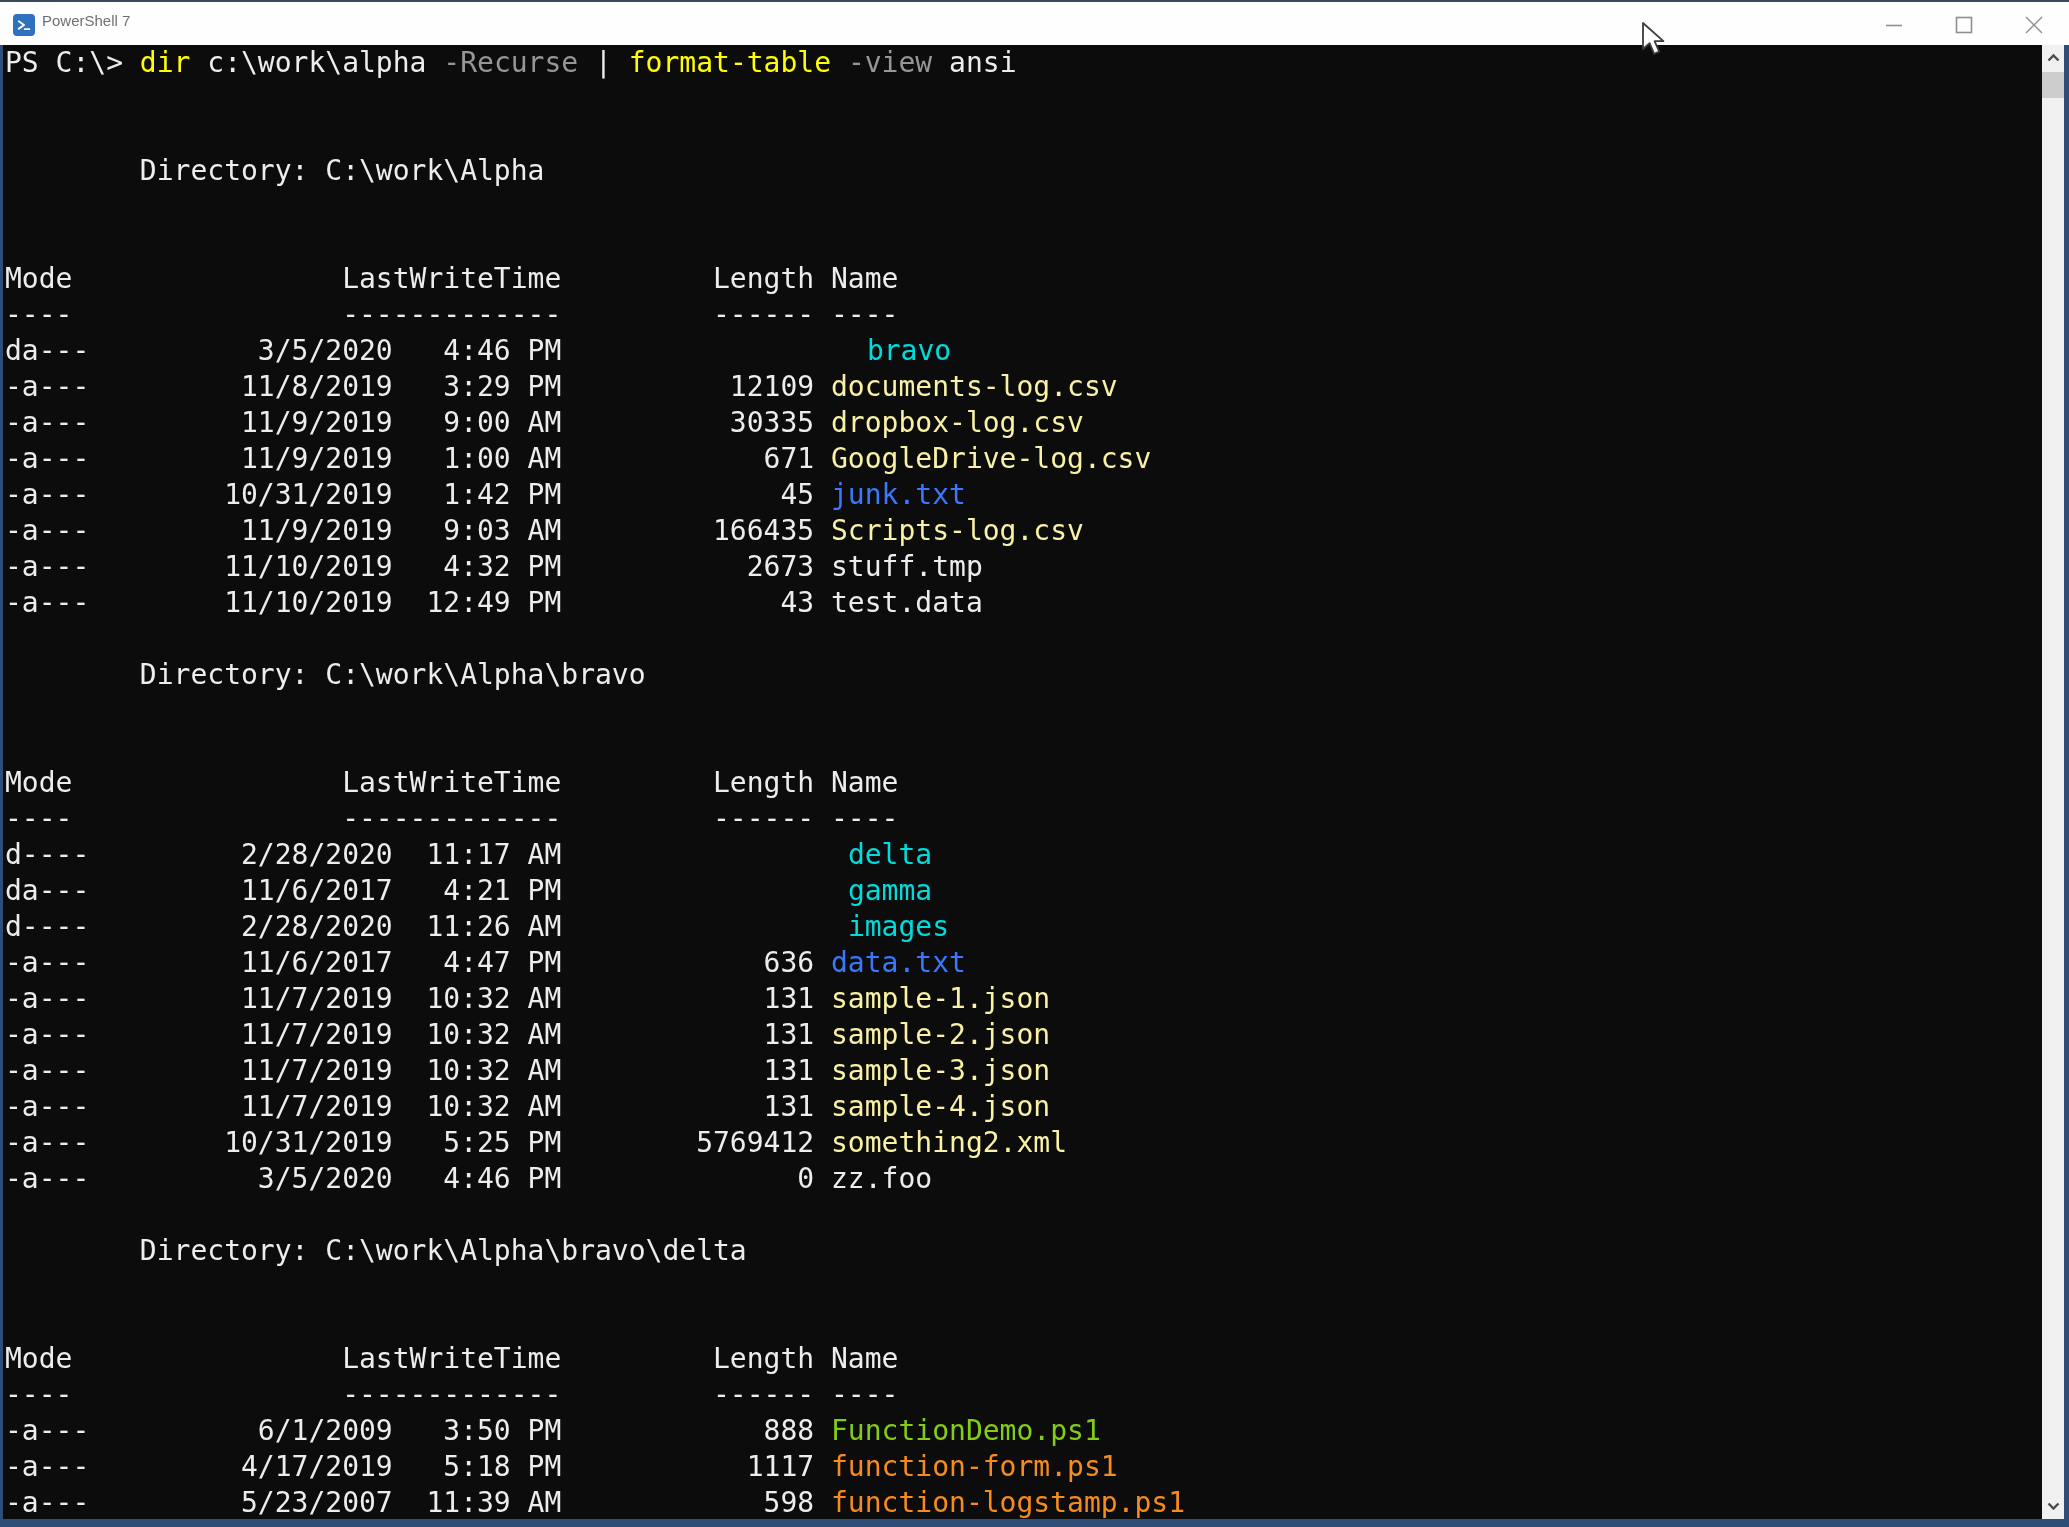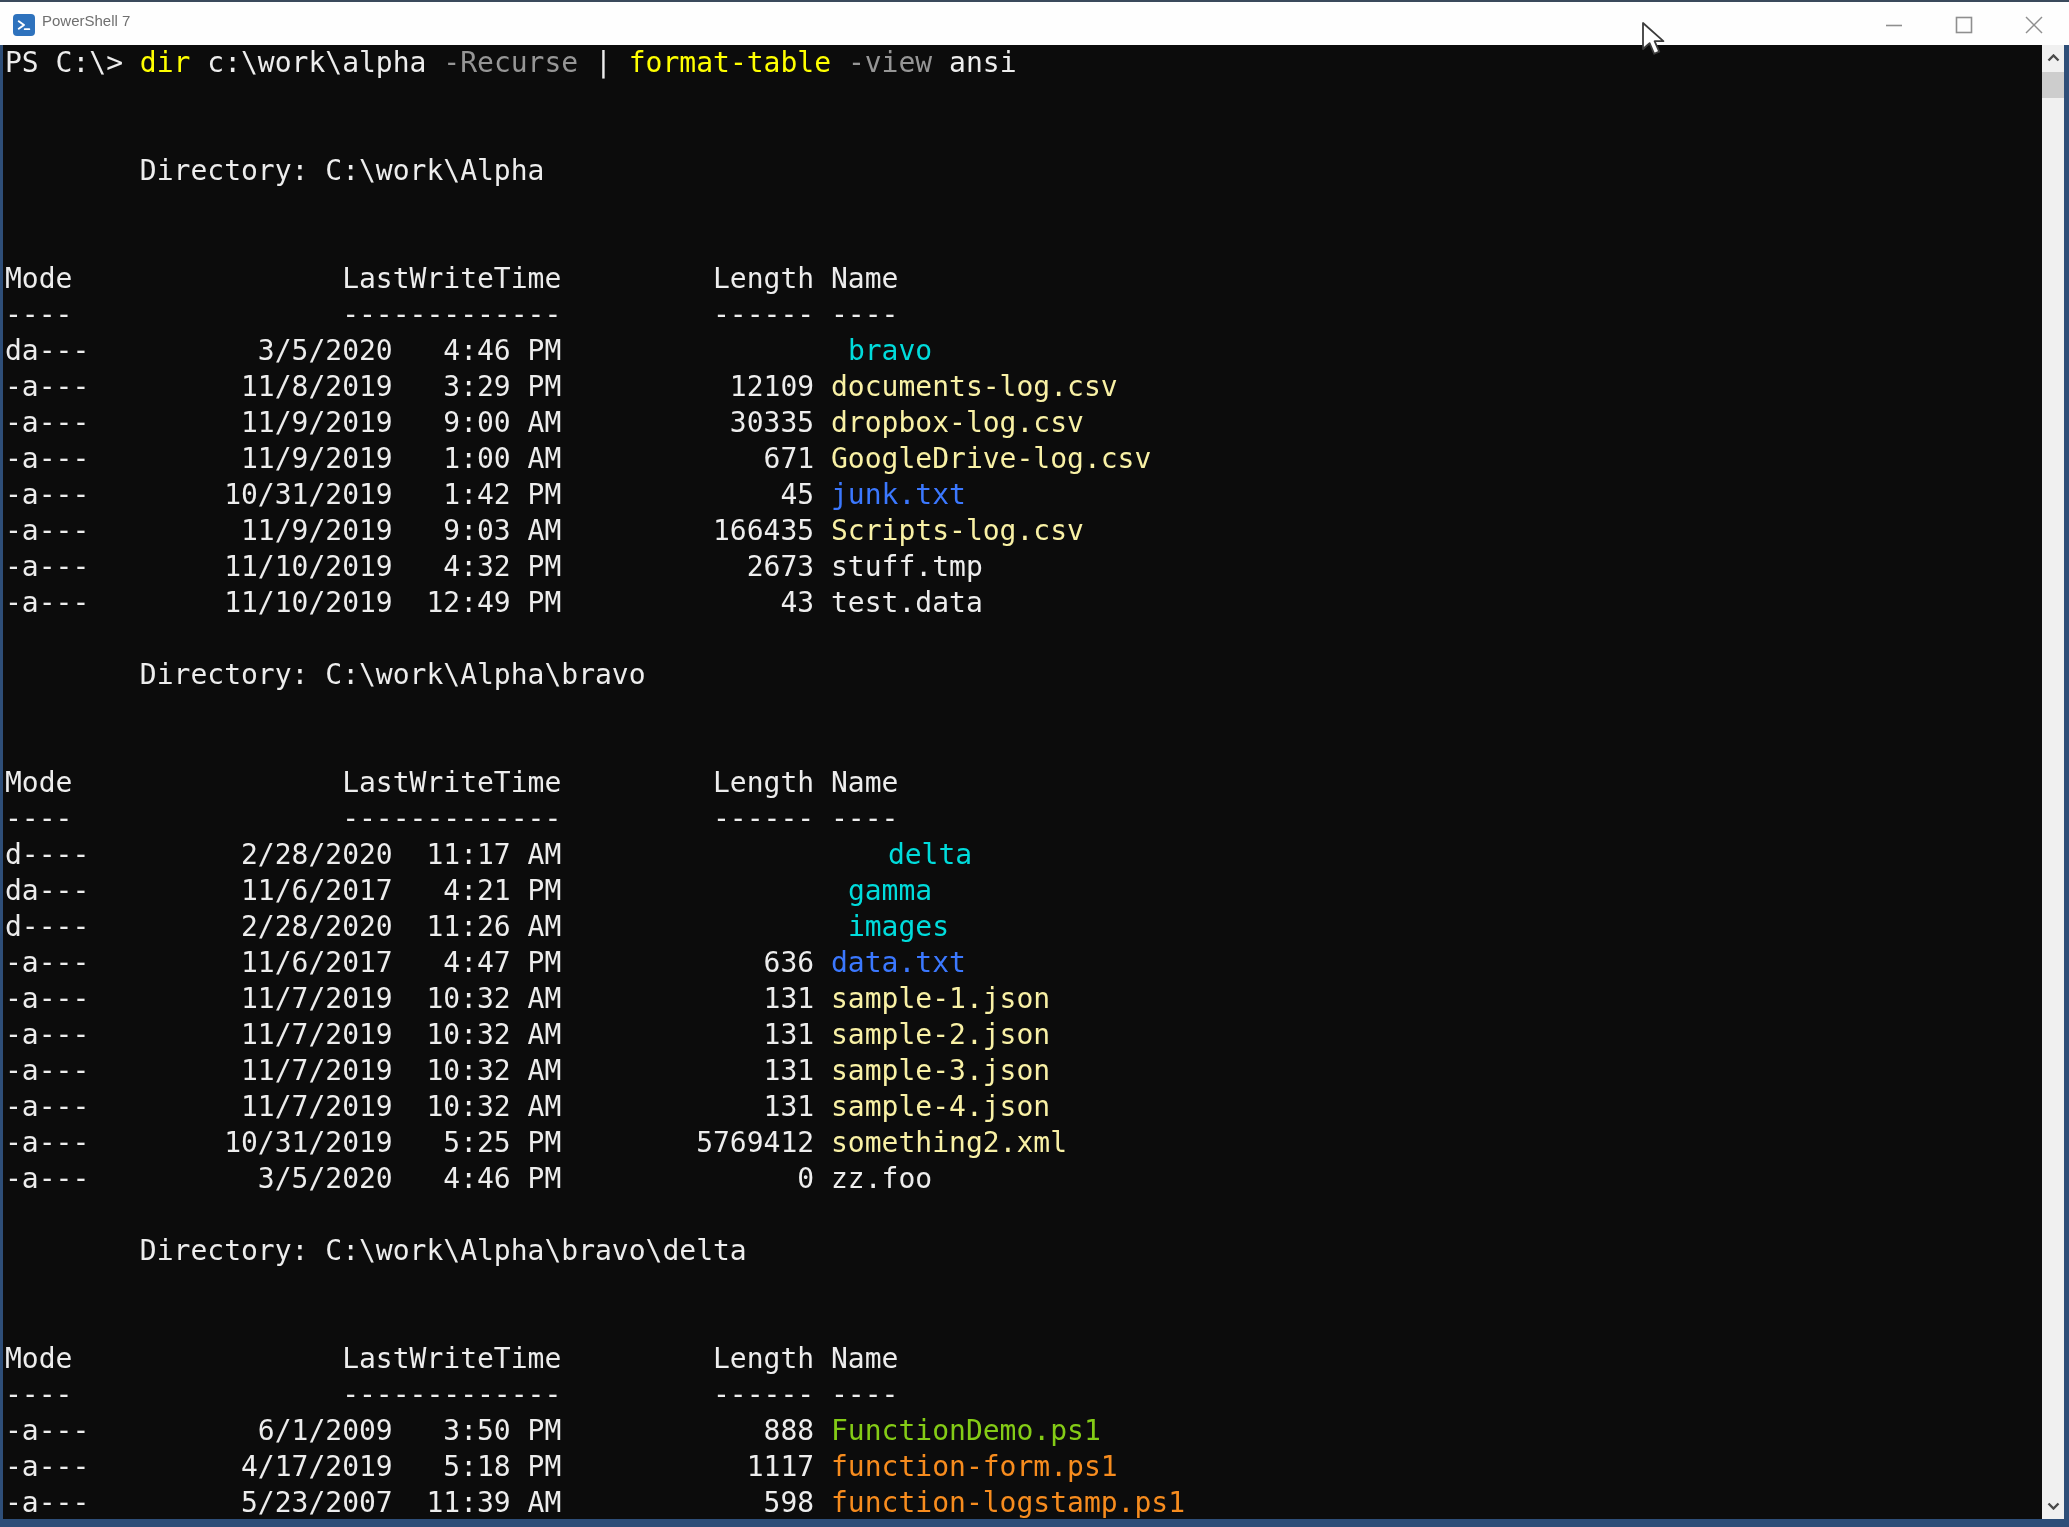--- a/index.html
+++ b/index.html
@@ -54,35 +54,35 @@
 
   <div class="terminal" id="terminal">
       <div class="line"><span style="color: rgb(237, 237, 237);">PS C:\&gt; </span><span style="color: rgb(255, 255, 0);">dir</span><span style="color: rgb(237, 237, 237);"> c:\work\alpha </span><span style="color: rgb(150, 150, 150);">-Recurse</span><span style="color: rgb(237, 237, 237);"> | </span><span style="color: rgb(255, 255, 0);">format-table</span><span style="color: rgb(150, 150, 150);"> -view</span><span style="color: rgb(237, 237, 237);"> ansi</span></div>
       <div class="line"></div>
       <div class="line"></div>
       <div class="line"><span style="color: rgb(237, 237, 237);">        Directory: C:\work\Alpha</span></div>
       <div class="line"></div>
       <div class="line"></div>
       <div class="line"><span style="color: rgb(237, 237, 237);">Mode                LastWriteTime         Length Name</span></div>
       <div class="line"><span style="color: rgb(237, 237, 237);">----                -------------         ------ ----</span></div>
-      <div class="line"><span style="color: rgb(237, 237, 237);">da---          3/5/2020   4:46 PM                 </span><span style="color: rgb(0, 220, 220);">bravo</span></div>
+      <div class="line"><span style="color: rgb(237, 237, 237);">da---          3/5/2020   4:46 PM                 </span><span style="color: rgb(0, 220, 220); margin-left: 19px;">bravo</span></div>
       <div class="line"><span style="color: rgb(237, 237, 237);">-a---         11/8/2019   3:29 PM          12109 </span><span style="color: rgb(249, 241, 165);">documents-log.csv</span></div>
       <div class="line"><span style="color: rgb(237, 237, 237);">-a---         11/9/2019   9:00 AM          30335 </span><span style="color: rgb(249, 241, 165);">dropbox-log.csv</span></div>
       <div class="line"><span style="color: rgb(237, 237, 237);">-a---         11/9/2019   1:00 AM            671 </span><span style="color: rgb(249, 241, 165);">GoogleDrive-log.csv</span></div>
       <div class="line"><span style="color: rgb(237, 237, 237);">-a---        10/31/2019   1:42 PM             45 </span><span style="color: rgb(59, 120, 255); text-align: right;">junk.txt</span></div>
       <div class="line"><span style="color: rgb(237, 237, 237);">-a---         11/9/2019   9:03 AM         166435 </span><span style="color: rgb(249, 241, 165);">Scripts-log.csv</span></div>
       <div class="line"><span style="color: rgb(237, 237, 237);">-a---        11/10/2019   4:32 PM           2673 </span><span style="color: rgb(237, 237, 237);">stuff.tmp</span></div>
       <div class="line"><span style="color: rgb(237, 237, 237);">-a---        11/10/2019  12:49 PM             43 </span><span style="color: rgb(237, 237, 237);">test.data</span></div>
       <div class="line"></div>
       <div class="line"><span style="color: rgb(237, 237, 237);">        Directory: C:\work\Alpha\bravo</span></div>
       <div class="line"></div>
       <div class="line"></div>
       <div class="line"><span style="color: rgb(237, 237, 237);">Mode                LastWriteTime         Length Name</span></div>
       <div class="line"><span style="color: rgb(237, 237, 237);">----                -------------         ------ ----</span></div>
-      <div class="line"><span style="color: rgb(237, 237, 237);">d----         2/28/2020  11:17 AM                 </span><span style="color: rgb(0, 220, 220); margin-left: 40px;">delta</span></div>
+      <div class="line"><span style="color: rgb(237, 237, 237);">d----         2/28/2020  11:17 AM                 </span><span style="color: rgb(0, 220, 220);">delta</span></div>
       <div class="line"><span style="color: rgb(237, 237, 237);">da---         11/6/2017   4:21 PM                 </span><span style="color: rgb(0, 220, 220);">gamma</span></div>
       <div class="line"><span style="color: rgb(237, 237, 237);">d----         2/28/2020  11:26 AM                 </span><span style="color: rgb(0, 220, 220);">images</span></div>
       <div class="line"><span style="color: rgb(237, 237, 237);">-a---         11/6/2017   4:47 PM            636 </span><span style="color: rgb(59, 120, 255);">data.txt</span></div>
       <div class="line"><span style="color: rgb(237, 237, 237);">-a---         11/7/2019  10:32 AM            131 </span><span style="color: rgb(249, 241, 165);">sample-1.json</span></div>
       <div class="line"><span style="color: rgb(237, 237, 237);">-a---         11/7/2019  10:32 AM            131 </span><span style="color: rgb(249, 241, 165);">sample-2.json</span></div>
       <div class="line"><span style="color: rgb(237, 237, 237);">-a---         11/7/2019  10:32 AM            131 </span><span style="color: rgb(249, 241, 165);">sample-3.json</span></div>
       <div class="line"><span style="color: rgb(237, 237, 237);">-a---         11/7/2019  10:32 AM            131 </span><span style="color: rgb(249, 241, 165);">sample-4.json</span></div>
       <div class="line"><span style="color: rgb(237, 237, 237);">-a---        10/31/2019   5:25 PM        5769412 </span><span style="color: rgb(249, 241, 165);">something2.xml</span></div>
       <div class="line"><span style="color: rgb(237, 237, 237);">-a---          3/5/2020   4:46 PM              0 </span><span style="color: rgb(237, 237, 237);">zz.foo</span></div>
       <div class="line"></div>

